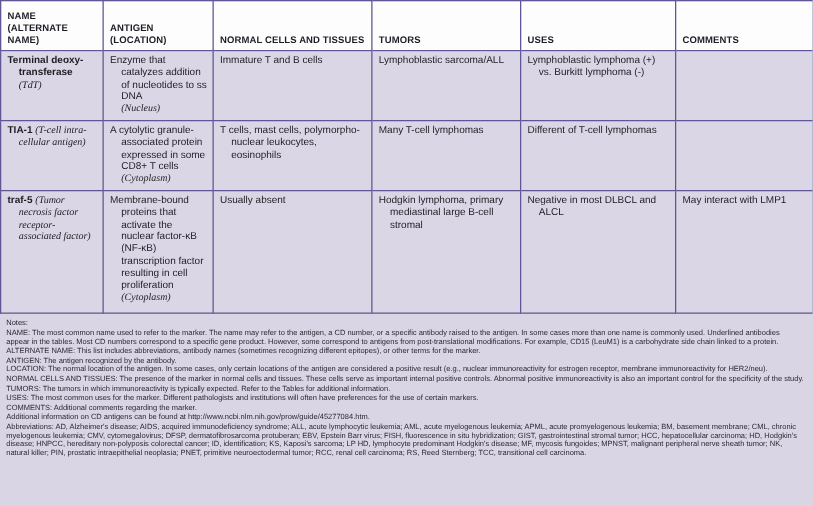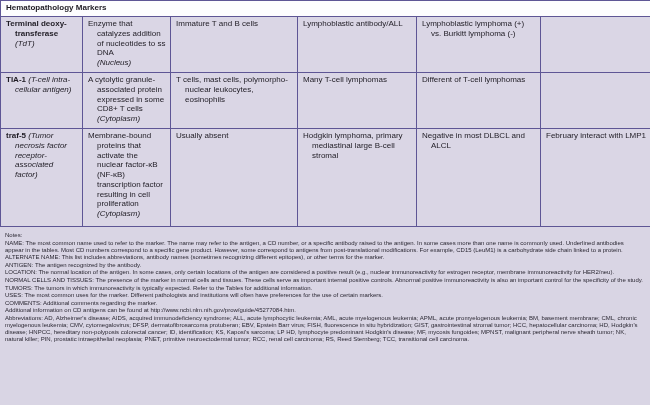--- a/index.html
+++ b/index.html
@@ -51,25 +51,26 @@
   tr.row-3 { height: 98px; }
 
   .hang {
     padding-left: 9px;
     text-indent: -9px;
   }
   .mname {
     font-weight: bold;
   }
   .mname.nline { text-decoration: none; }
-  .alt { font-style: italic; }
+  .alt { font-style: italic; font-family: Liberation Serif, serif; }
   .loc {
     display: block;
     font-style: italic;
     text-indent: 0;
+    font-family: Liberation Serif, serif;
   }
 
   .notes {
     padding: 5px 6px 0 5px;
     font-size: 6px;
     line-height: 1.18;
     color: #2b2833;
   }
   .notes .nline { margin: 0 0 0.5px 0; }
 </style>
@@ -82,37 +83,42 @@
     <colgroup>
       <col style="width:82px">
         <col style="width:88px">
         <col style="width:127px">
       <col style="width:119px">
         <col style="width:124px">
         <col style="width:110px">
     </colgroup>
 
     <tbody>
+        <tr class="header-row">
+      <th>NAME (ALTERNATE NAME)</th>
+      <th>ANTIGEN (LOCATION)</th>
+      <th>NORMAL CELLS AND TISSUES</th>
+      <th>TUMORS</th>
+      <th>USES</th>
+      <th>COMMENTS</th>
+    </tr>
 
-    <tr class="section-row">
-      <td colspan="6">Hematopathology Markers</td>
-    </tr>
 
     <tr class="row-1">
       <td>
         <div class="hang"><span class="mname">Terminal deoxy-transferase</span> <span class="alt">(TdT)</span></div>
       </td>
       <td>
         <div class="hang"><span>Enzyme that catalyzes addition of nucleotides to ss DNA</span><span class="loc">(Nucleus)</span></div>
       </td>
       <td>
             <div class="hang">Immature T and B cells</div>
           </td>
       <td>
-            <div class="hang">Lymphoblastic antibody/ALL</div>
+            <div class="hang">Lymphoblastic sarcoma/ALL</div>
           </td>
       <td>
             <div class="hang">Lymphoblastic lymphoma (+) vs. Burkitt lymphoma (-)</div>
           </td>
       <td>
             <div class="hang"></div>
           </td>
     </tr>
 
     <tr class="row-2">
@@ -146,21 +152,21 @@
       <td>
             <div class="hang">Usually absent</div>
           </td>
       <td>
             <div class="hang">Hodgkin lymphoma, primary mediastinal large B-cell stromal</div>
           </td>
       <td>
             <div class="hang">Negative in most DLBCL and ALCL</div>
           </td>
       <td>
-            <div class="hang">February interact with LMP1</div>
+            <div class="hang">May interact with LMP1</div>
           </td>
     </tr>
   </tbody>
     </table>
 
   <div class="notes">
     <div class="nline">Notes:</div>
     <div class="nline">NAME: The most common name used to refer to the marker. The name may refer to the antigen, a CD number, or a specific antibody raised to the antigen. In some cases more than one name is commonly used. Underlined antibodies appear in the tables. Most CD numbers correspond to a specific gene product. However, some correspond to antigens from post-translational modifications. For example, CD15 (LeuM1) is a carbohydrate side chain linked to a protein.</div>
     <div class="nline">ALTERNATE NAME: This list includes abbreviations, antibody names (sometimes recognizing different epitopes), or other terms for the marker.</div>
     <div class="nline">ANTIGEN: The antigen recognized by the antibody.</div>

